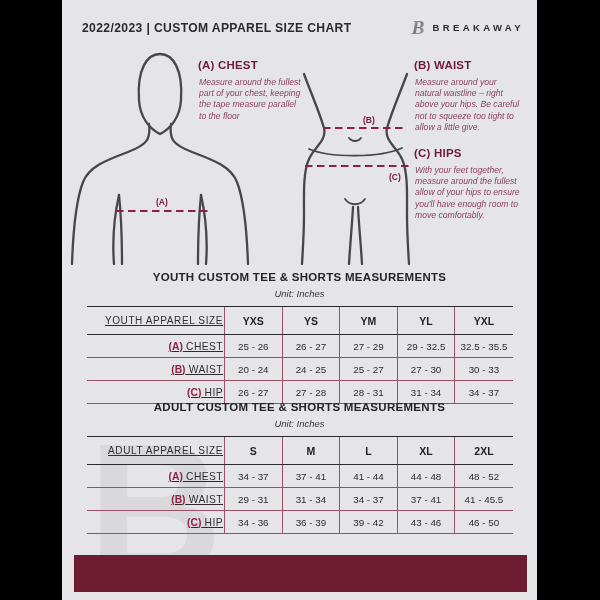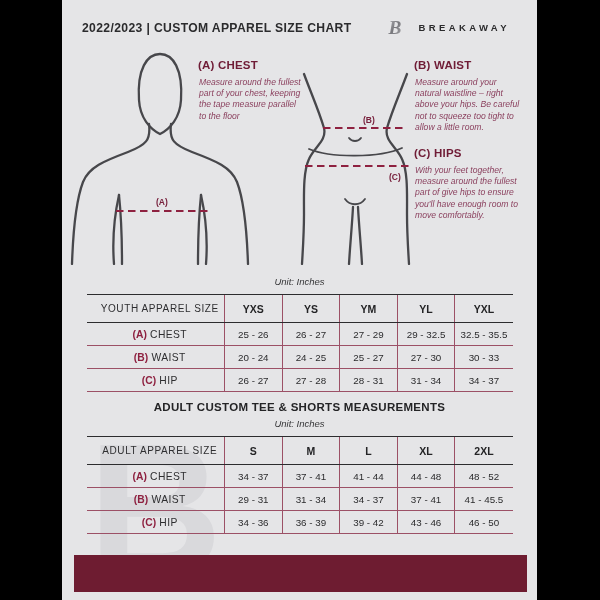--- a/index.html
+++ b/index.html
@@ -6,25 +6,25 @@
   body{
     width:600px;height:600px;background:#000;position:relative;
     font-family:"Liberation Sans",sans-serif;overflow:hidden;
   }
   .page{
     position:absolute;left:62px;top:0;width:475px;height:600px;
     background:#e5e5e7;overflow:hidden;
   }
   
   .header{position:absolute;left:20px;top:13px;right:13px;height:28px;
-    display:flex;align-items:center;z-index:3;}
+    display:flex;align-items:center;justify-content:space-between;z-index:3;}
   .doc-title{font-weight:bold;font-size:13.5px;color:#2b2b2d;letter-spacing:.4px;
     transform:scaleX(.9);transform-origin:left center;white-space:nowrap;}
   .brand{display:flex;align-items:center;gap:5px;}
-  .brand-name{font-weight:bold;font-size:9.5px;letter-spacing:3.4px;color:#2b2b2d;margin-left:8px;}
+  .brand-name{font-weight:bold;font-size:9.5px;letter-spacing:3.4px;color:#2b2b2d;}
   
   .diagram{position:absolute;left:0;top:48px;width:475px;height:217px;z-index:1;}
   .figures{position:absolute;left:0;top:0;}
   .inst{position:absolute;}
   .inst h3{margin:0 0 6px;font-size:11.5px;font-weight:bold;color:#6f1c36;letter-spacing:.2px;}
   .inst p{margin:1px;font-size:8.6px;line-height:1.3;font-style:italic;color:#8a3f5d;}
   .inst-a{left:136px;top:11px;width:106px;}
   .inst-b{left:352px;top:11px;width:112px;}
   .inst-c{left:352px;top:99px;width:114px;}
   
@@ -32,21 +32,21 @@
   .sec-youth{top:271px;}
   .sec-adult{top:401px;}
   .sec-title{font-size:11.5px;font-weight:bold;color:#242426;letter-spacing:.3px;}
   .sec-unit{font-size:9.5px;font-style:italic;color:#38383a;margin-top:5px;}
   table.size-table{border-collapse:collapse;margin:7px auto 0;width:426px;table-layout:fixed;}
   .size-table th{border-top:1.6px solid #2c2c2e;border-bottom:1.6px solid #2c2c2e;
     font-size:10.5px;font-weight:bold;color:#242426;height:25px;}
   .size-table th.lbl{font-weight:normal;font-size:10px;letter-spacing:.6px;color:#2e2e30;}
   .size-table td{border-bottom:1.5px solid #9c5066;font-size:9.8px;color:#2b2b2d;height:20px;}
   .size-table th+th,.size-table td+td{border-left:1.5px solid #9c5066;margin-left:35px;}
-  .size-table .lbl{text-align:center;padding-left:10px;}
+  .size-table .lbl{text-align:right;padding-left:10px;text-decoration:underline;}
   .size-table td .key{color:#8e2140;font-weight:bold;font-size:10.3px;}
   .size-table td .lbl-text{color:#2e2e30;font-size:10.3px;letter-spacing:.4px;}
   
   .watermark{position:absolute;left:26px;top:416px;z-index:0;font-size:186px;line-height:1;
     font-weight:bold;color:#d9d9dc;user-select:none;}
   .footer-bar{position:absolute;left:12px;top:555px;width:453px;height:37px;
     background:#6e1c31;z-index:2;}
 </style>
 </head>
 <body>
@@ -106,31 +106,32 @@
         <text x="327" y="132">(C)</text>
       </g>
     </svg>
 
     <div class="inst inst-a">
       <h3><span>(A)</span> <span>CHEST</span></h3>
       <p>Measure around the fullest part of your chest, keeping the tape measure parallel to the floor</p>
     </div>
     <div class="inst inst-b">
       <h3><span>(B)</span> <span>WAIST</span></h3>
-      <p>Measure around your natural waistline – right above your hips. Be careful not to squeeze too tight to allow a little room.</p>
+      <p>Measure around your natural waistline – right above your hips. Be careful not to squeeze too tight to allow a little give.</p>
     </div>
     <div class="inst inst-c">
       <h3><span>(C)</span> <span>HIPS</span></h3>
-      <p>With your feet together, measure around the fullest part of give hips to ensure you'll have enough room to move comfortably.</p>
+      <p>With your feet together, measure around the fullest allow of your hips to ensure you'll have enough room to move comfortably.</p>
     </div>
   </div>
 
   <div class="watermark">B</div>
 
   <div class="section sec-youth">
+    <div class="sec-title">YOUTH CUSTOM TEE &amp; SHORTS MEASUREMENTS</div>
     <div class="sec-unit">Unit: Inches</div>
     <table class="size-table">
         <colgroup>
           <col style="width: 138px;">
           <col>
           <col>
           <col>
           <col>
           <col>
         </colgroup>

